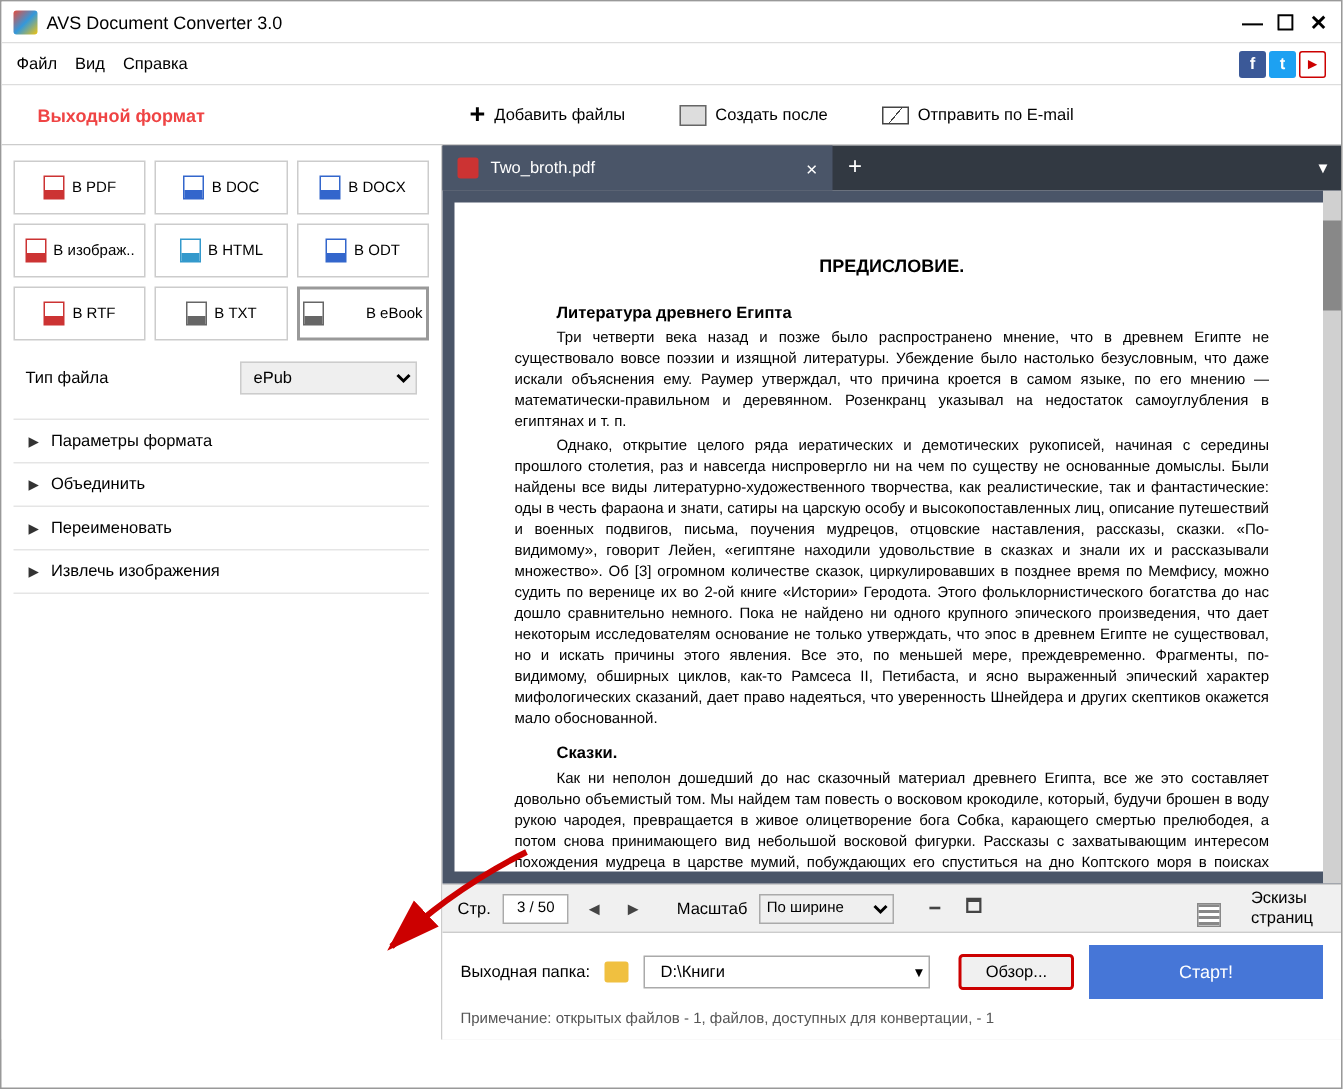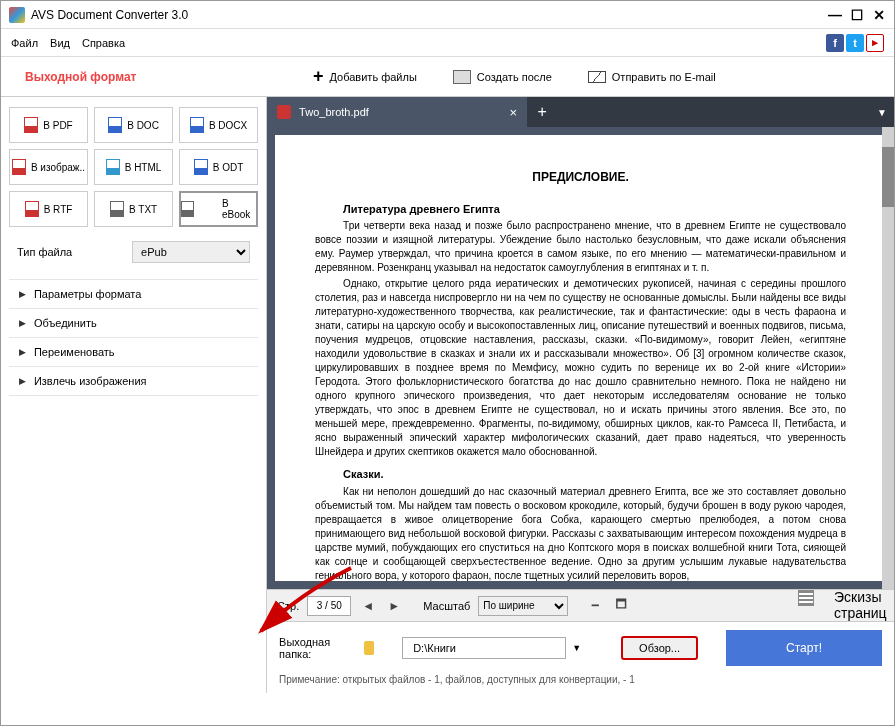--- a/index.html
+++ b/index.html
@@ -47,24 +47,24 @@
 .page { background: #fff; height: 100%; padding: 24px 40px; font-size: 10px; line-height: 1.4; overflow: hidden; color: #000; font-family: 'Times New Roman', serif; }
 .page h2 { text-align: center; font-size: 12px; margin: 10px 0 16px; font-weight: bold; }
 .page h3 { font-size: 11px; font-weight: bold; margin: 8px 0 2px; text-indent: 28px; }
 .page p { text-align: justify; text-indent: 28px; margin-bottom: 2px; }
 .scrollbar { position: absolute; right: 0; top: 0; width: 12px; height: 100%; background: #d0d0d0; }
 .scroll-thumb { background: #888; width: 100%; height: 60px; margin-top: 20px; }
 .page-controls { height: 32px; background: #f0f0f0; border-top: 1px solid #ccc; display: flex; align-items: center; padding: 0 10px; gap: 8px; font-size: 11px; }
 .page-input { width: 44px; height: 20px; font-size: 10px; text-align: center; border: 1px solid #aaa; }
 .nav-arrow { width: 18px; height: 18px; cursor: pointer; display: flex; align-items: center; justify-content: center; font-size: 12px; color: #444; }
 .zoom-select { width: 90px; height: 20px; font-size: 10px; border: 1px solid #aaa; }
-.thumb-btn { display: flex; align-items: flex-start; gap: 20px; font-size: 14px; cursor: pointer; margin-left: auto; }
+.thumb-btn { display: flex; align-items: flex-end; gap: 20px; font-size: 11px; cursor: pointer; margin-left: auto; }
 .thumb-icon { width: 16px; height: 16px; background: repeating-linear-gradient(#888 0 2px,#fff 2px 4px); border: 1px solid #888; }
 .bottom { padding: 8px 12px; background: #fff; border-top: 1px solid #ccc; position: relative; }
-.output-row { display: flex; align-items: center; gap: 28px; font-size: 11px; margin-bottom: 8px; }
+.output-row { display: flex; align-items: center; gap: 10px; font-size: 11px; margin-bottom: 8px; }
 .folder-icon { width: 16px; height: 14px; background: #f0c040; border-radius: 2px; }
 .path-input { flex: 1; height: 22px; border: 1px solid #aaa; padding: 0 10px; font-size: 11px; background: #fff; max-width: 280px; }
 .browse-btn { height: 24px; padding: 0 16px; border: 2px solid #c00; background: #f0f0f0; font-size: 11px; cursor: pointer; border-radius: 3px; }
 .start-btn { margin-left: auto; height: 36px; padding: 0 60px; background: #4676d7; color: #fff; border: none; font-size: 12px; cursor: pointer; }
 .note { font-size: 10px; color: #555; }
 .red-arrow { position: absolute; left: 240px; bottom: 82px; pointer-events: none; z-index: 10; }
 </style>
 </head>
 <body>
 

